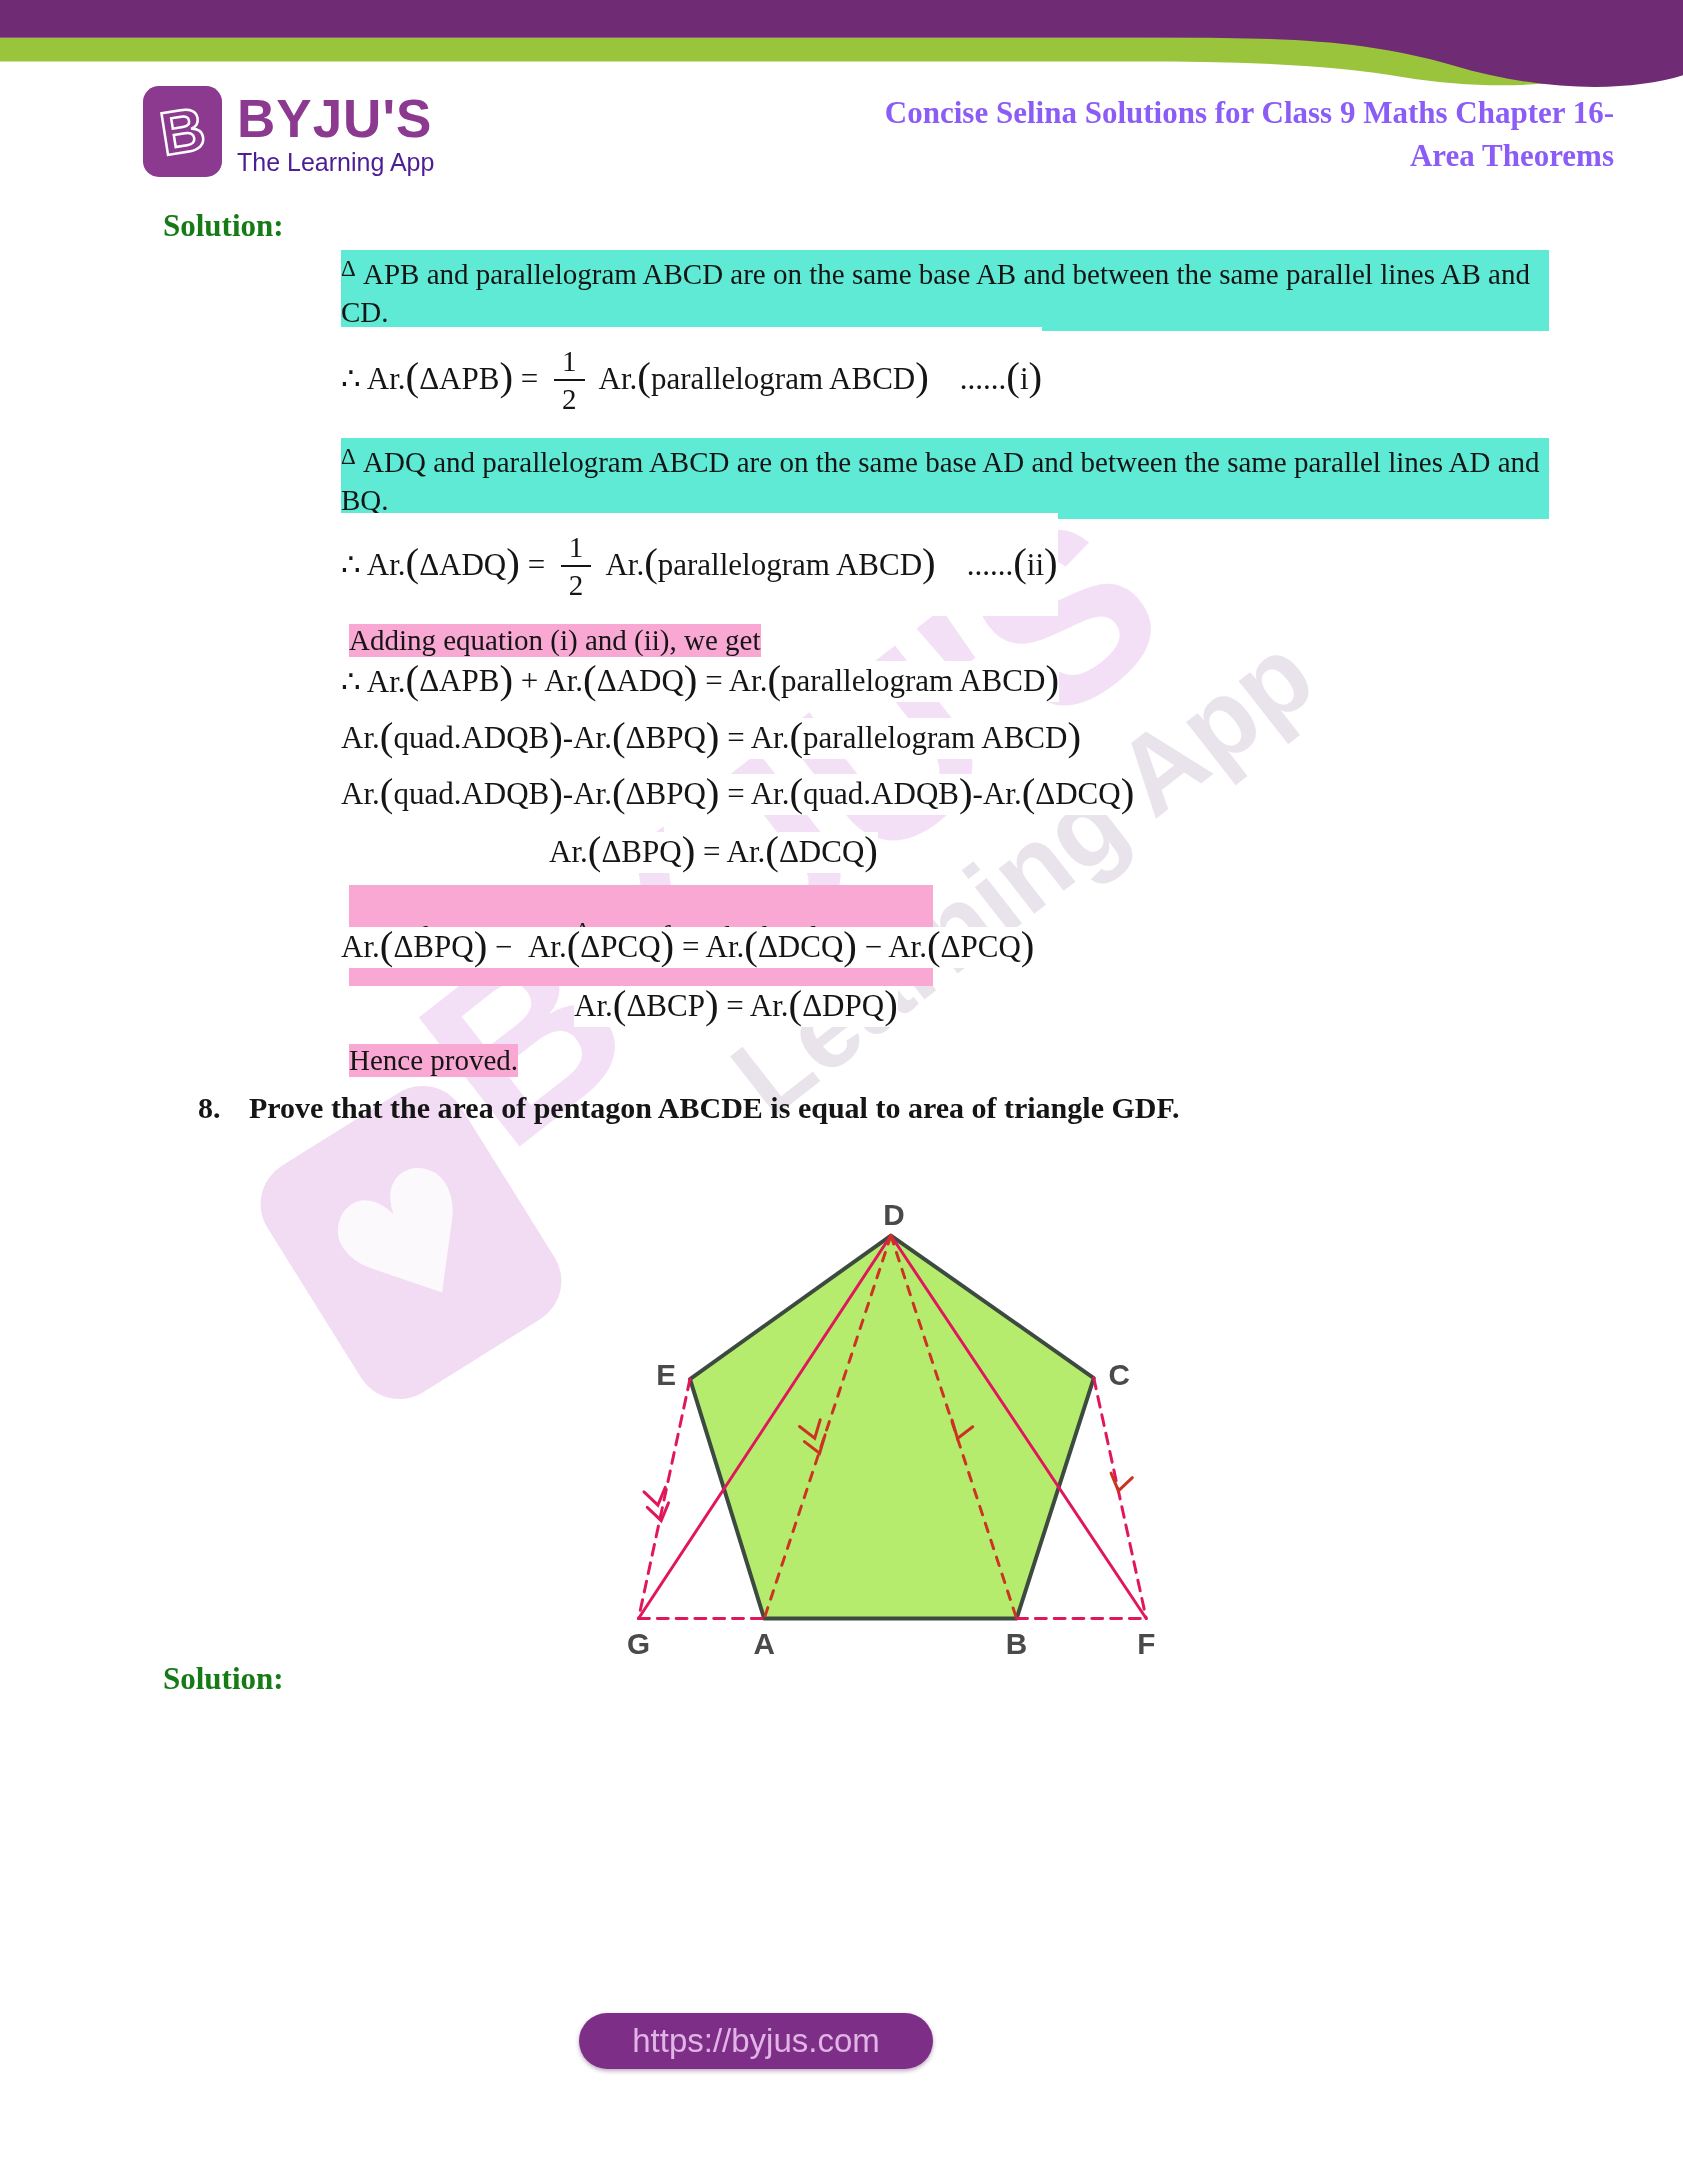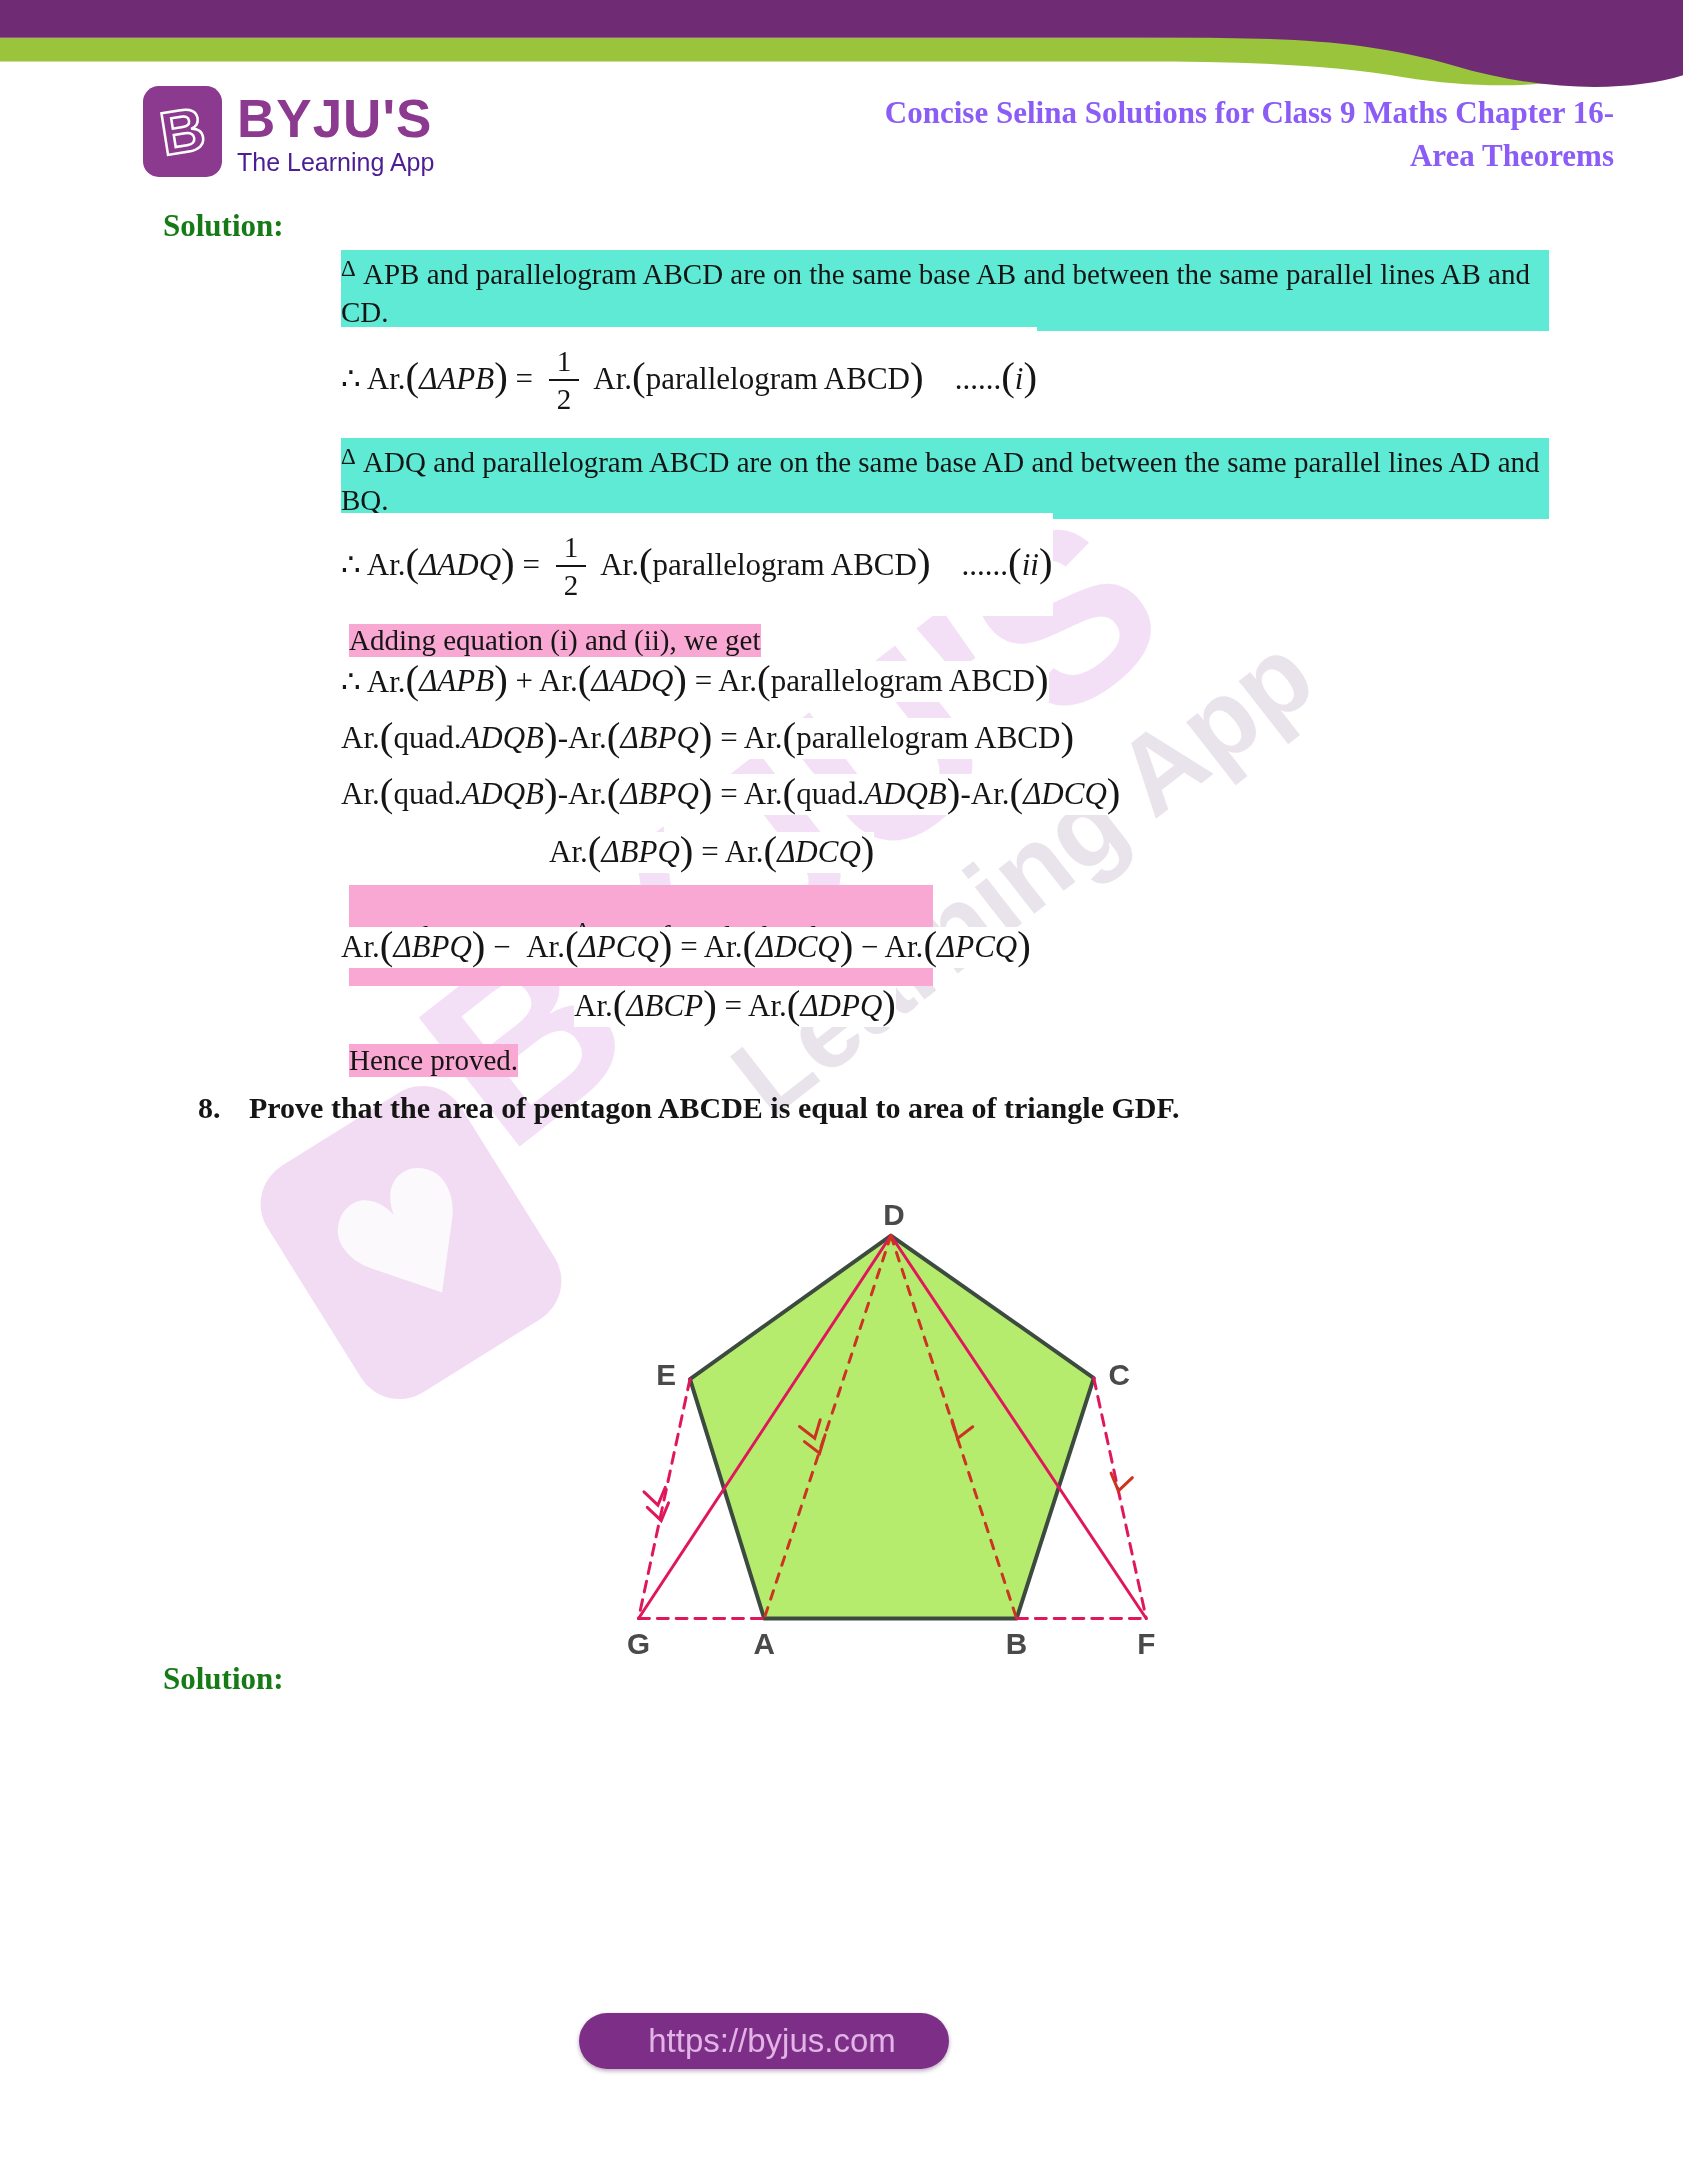--- a/index.html
+++ b/index.html
@@ -30,41 +30,41 @@
   
   .content{position:absolute;left:163px;top:208px;width:1416px;height:1465px;z-index:2;}
   .content > div{position:absolute;}
   .sol-heading{font-weight:bold;font-size:31px;color:#167b16;background:#fff;width:fit-content;}
   .para{left:178px;width:1208px;font-size:29px;line-height:38px;background:#5eead4;}
   .plainline{left:186px;font-size:29px;background:#f9a8d4;width:fit-content;white-space:pre;}
   .supdelta{vertical-align:8px;font-size:23px;}
 
   .eq{left:178px;display:flex;align-items:center;white-space:pre;width:fit-content;
       background:#fff;font-size:31px;}
-  .eq .it{font-style:italic;}
+  .eq .it{}
   .eq .paren{font-size:1.32em;font-weight:400;line-height:1;transform:translateY(-1px);}
   .frac{display:inline-flex;flex-direction:column;align-items:center;margin:0 8px;font-size:29px;line-height:30px;}
   .frac .num{border-bottom:2px solid #151515;padding:2px 8px 3px;}
   .frac .den{padding-top:3px;}
 
   .q8{left:35px;top:877px;display:flex;font-weight:bold;font-size:30px;line-height:45px;}
   .q8-num{width:51px;flex:none;}
   .q8-text{width:1297px;}
   .q8-text p{margin:0;}
 
   .sol-heading-2{position:absolute;left:163px;top:1661px;z-index:2;
                  font-weight:bold;font-size:31px;color:#167b16;background:transparent;}
 
   
   .figure-svg{position:absolute;left:594px;top:1191px;z-index:2;}
 
   
   .footer-pill{position:absolute;left:579px;top:2013px;width:354px;height:56px;z-index:3;
                background:#7d2f87;border-radius:29px;display:flex;align-items:center;justify-content:center;
-               box-shadow:0 2px 4px rgba(60,10,70,.35);text-decoration:none;padding-left:16px;}
+               box-shadow:0 2px 4px rgba(60,10,70,.35);text-decoration:none;}
   .footer-pill span{font-family:"Liberation Sans","DejaVu Sans",sans-serif;font-size:33px;color:#e2b4e6;}
 </style>
 </head>
 <body>
 
 <div class="page">
 
   <svg class="header-svg" width="1683" height="109" viewBox="0 0 1700 110">
     <path d="M0,38 H1150 C1280,38 1400,28 1500,62 C1532,73 1556,79 1575,82 C1540,88 1478,88 1418,78 C1338,64 1240,62 1150,62 H0 Z" fill="#9ac43c"></path>
     <path d="M0,0 H1700 V76 C1645,93 1558,93 1468,66 C1378,40 1300,38 1180,38 H0 Z" fill="#6f2b73"></path>

